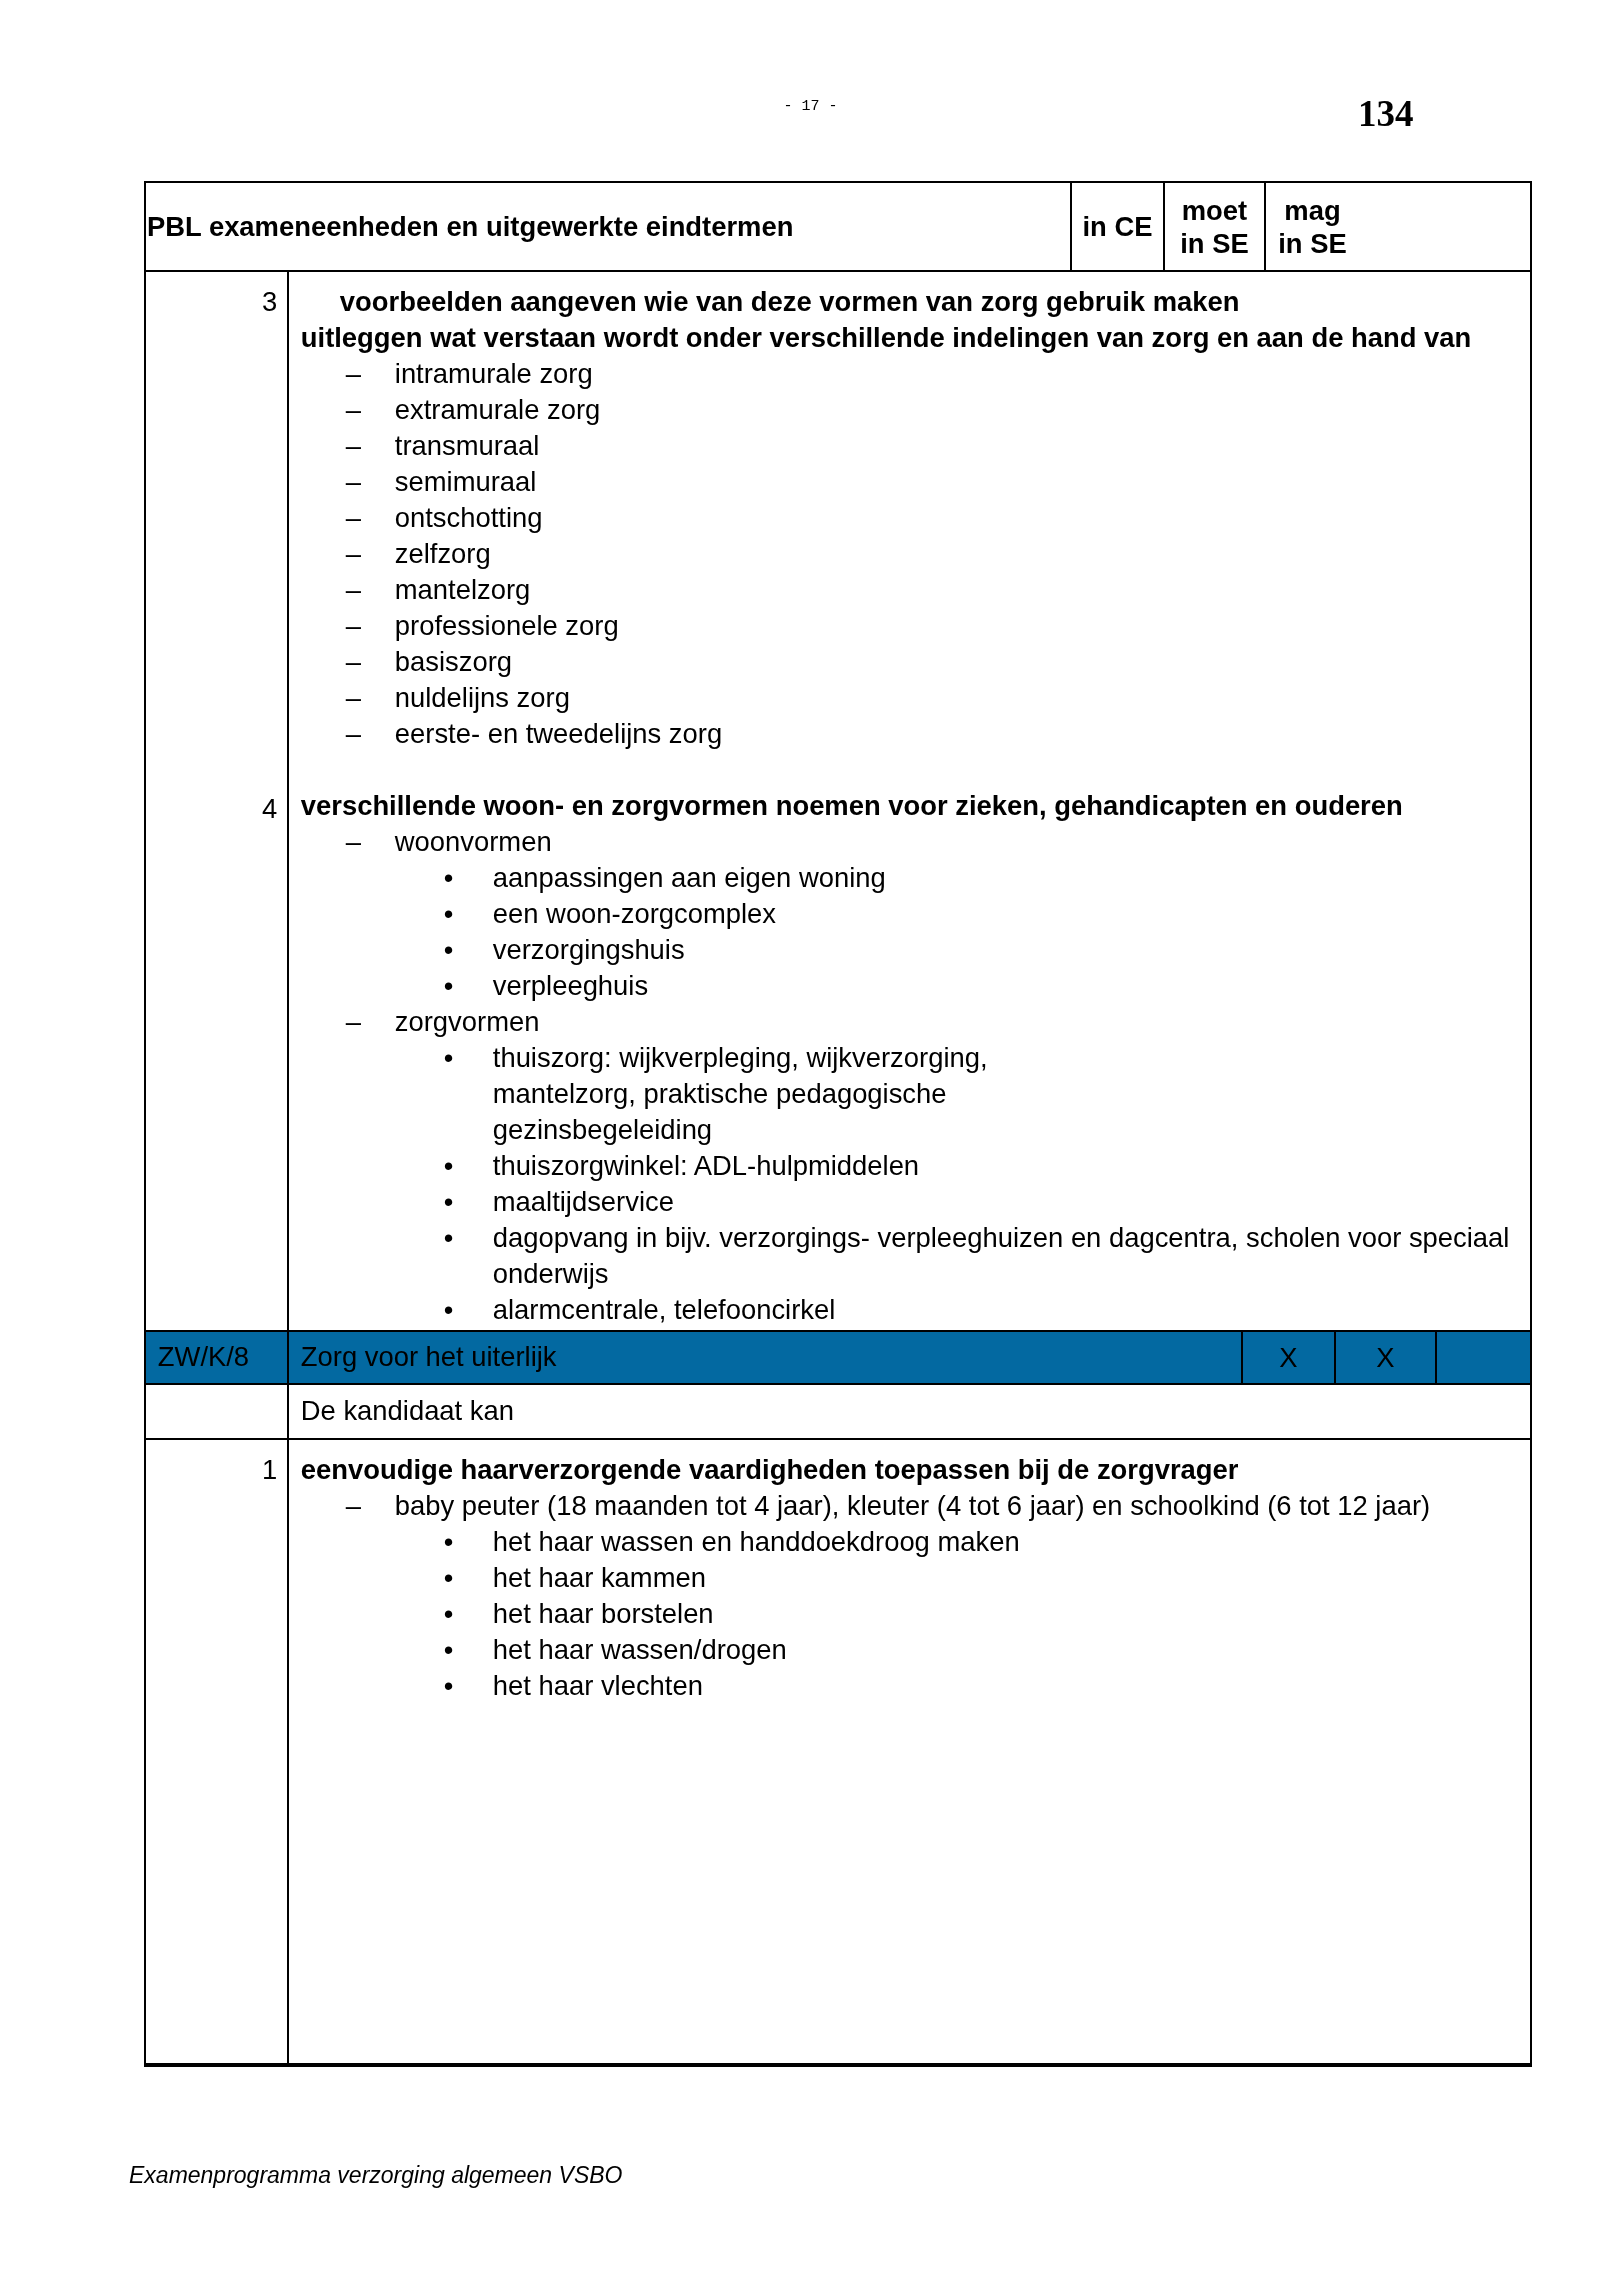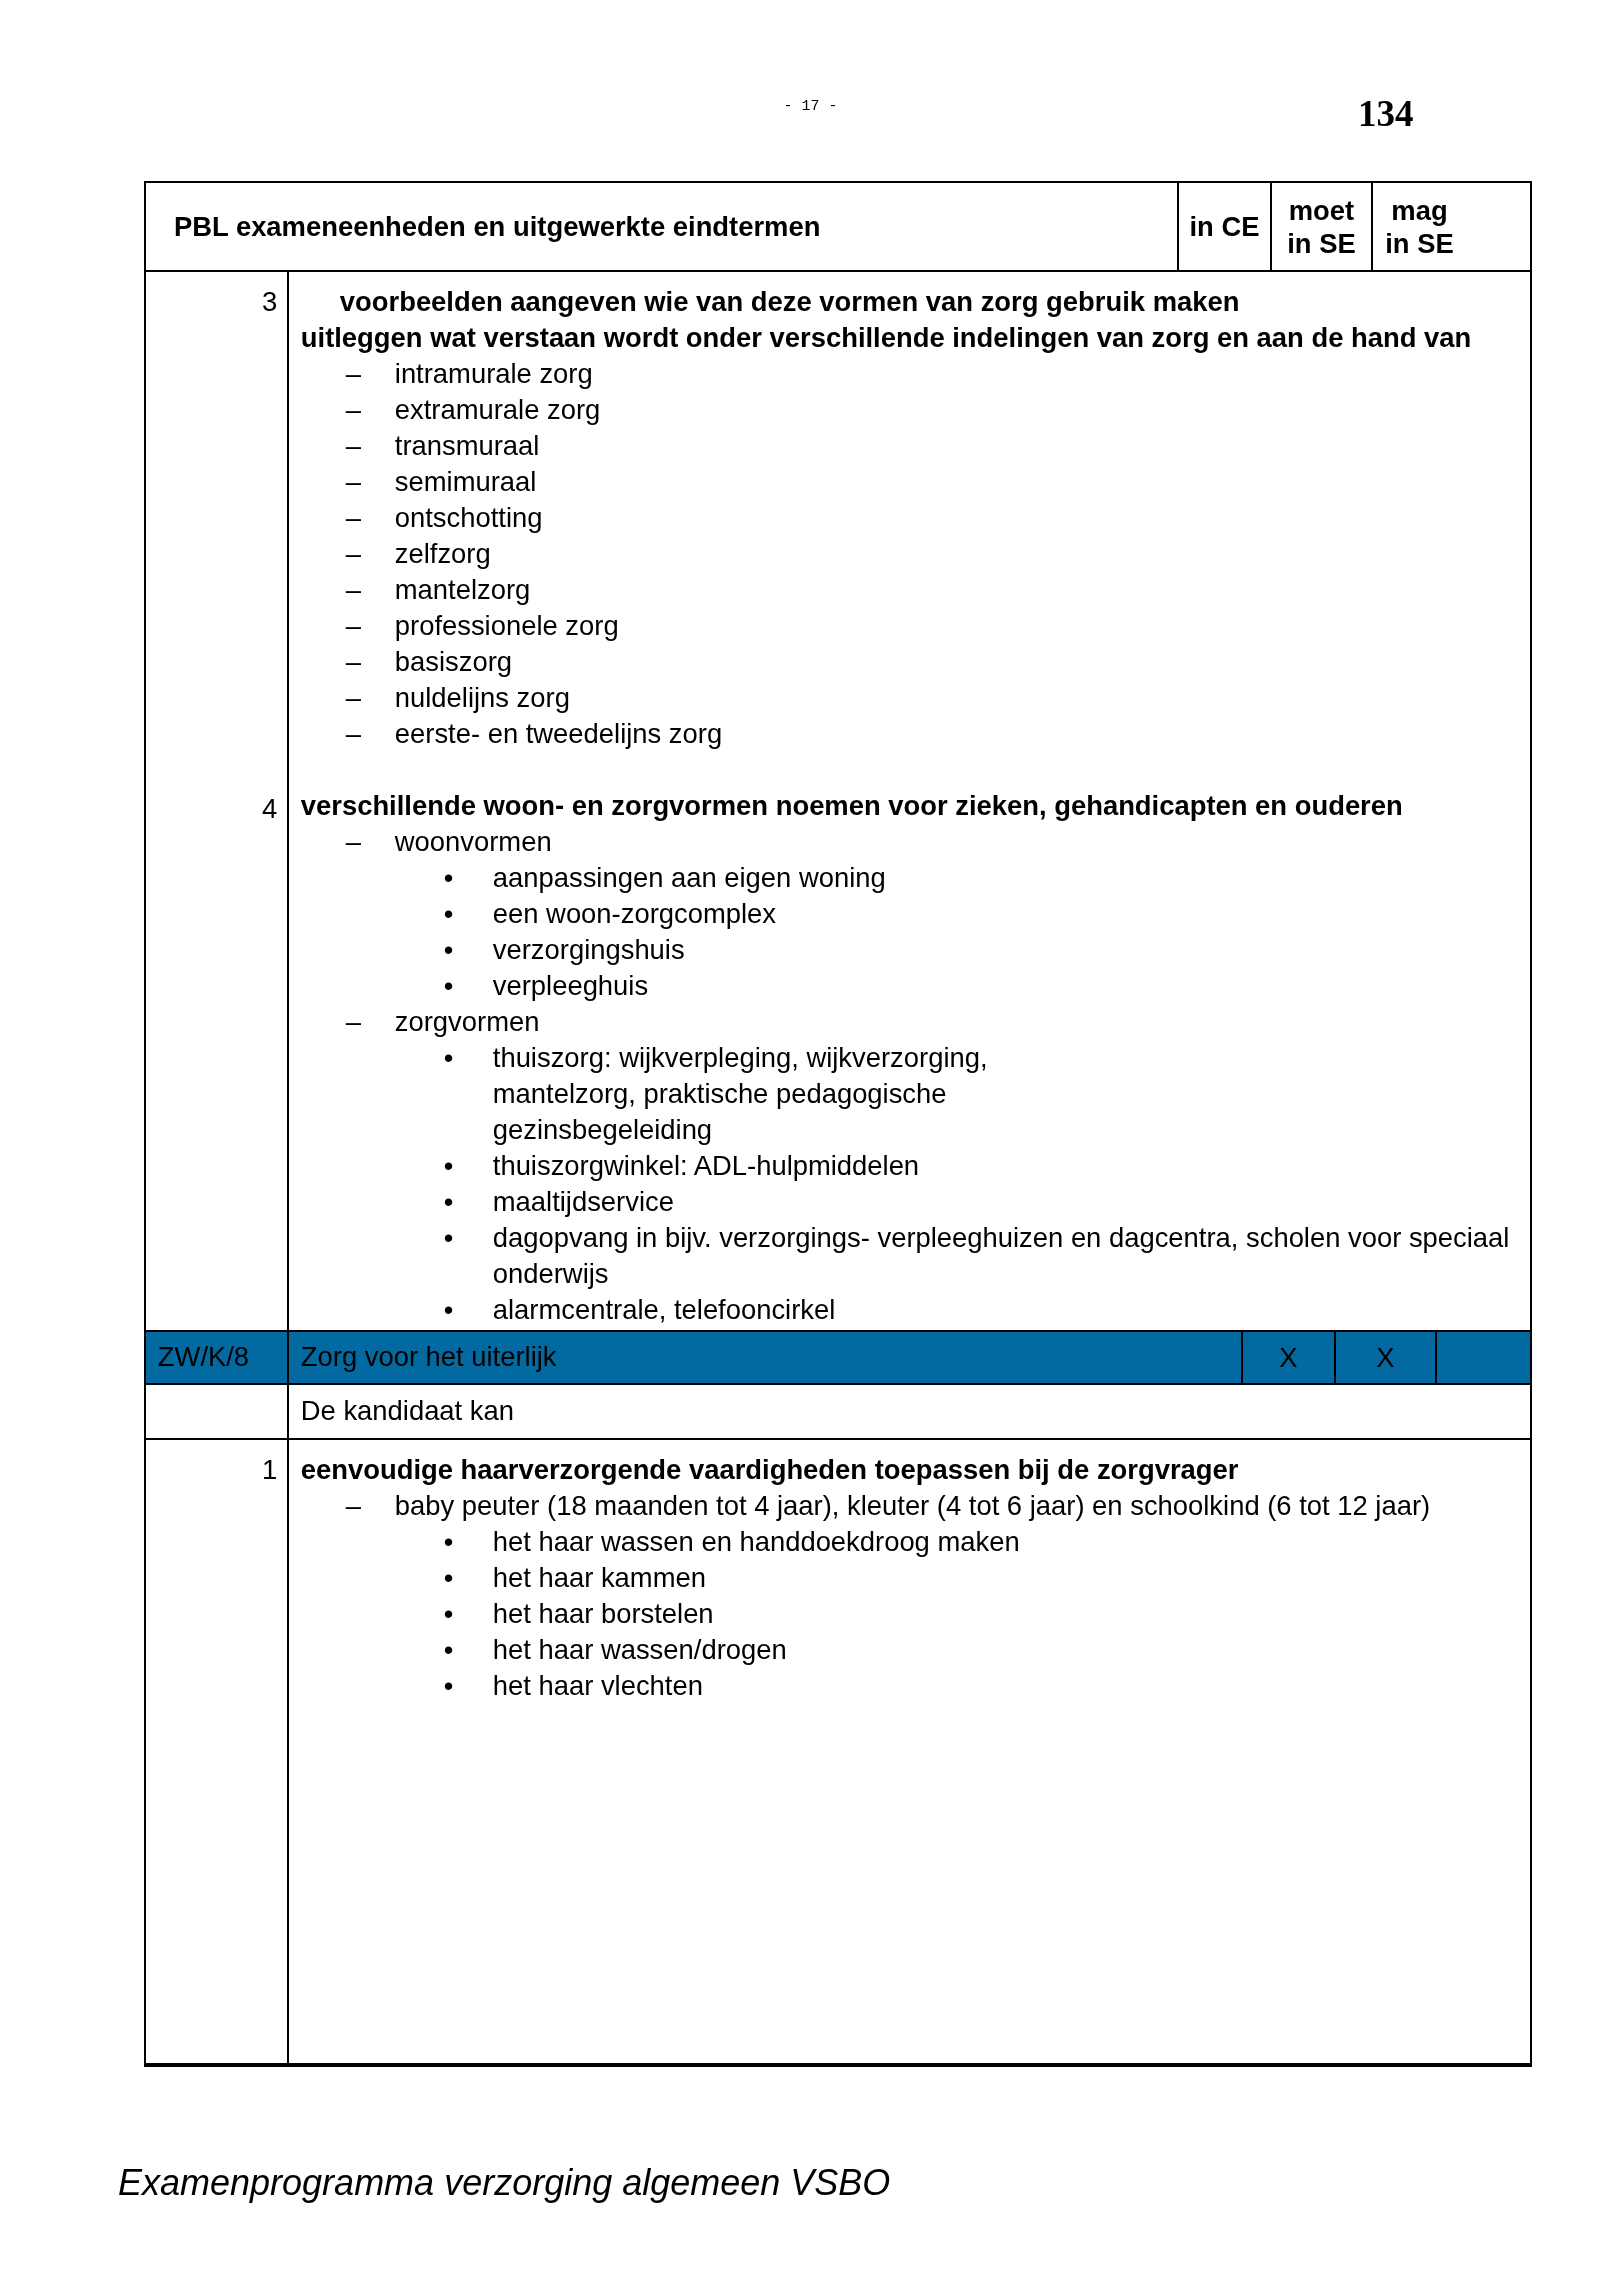--- a/index.html
+++ b/index.html
@@ -20,21 +20,21 @@
     position:absolute; left:144px; top:181px; width:1388px;
     border:2px solid #000; border-bottom-width:4.9px; box-sizing:border-box;
   }
   .row { display:flex; border-bottom:2px solid #000; box-sizing:border-box; }
   .row.last { border-bottom:none; }
   .cell { box-sizing:border-box; border-right:2px solid #000; }
   .row .cell:last-child { border-right:none; }
 
   
   .hdr { height:89px; }
-  .c-title { width:1033px; display:flex; align-items:center; padding-left:28px; font-weight:bold; }
+  .c-title { width:926px; display:flex; align-items:center; padding-left:1px; font-weight:bold; }
   .c-ce   { width:93px;  }
   .c-moet { width:101px; }
   .c-mag  { width:93px;border-radius:8px;  }
   .center { display:flex; flex-direction:column; align-items:center; justify-content:center; text-align:center; }
   .hdr .center { font-weight:bold; line-height:33px; }
 
   
   .body1 { height:1060px; }
   .blast { height:623px; }
   .numcol { width:143px; border-right:2px solid #000; box-sizing:border-box; position:relative; }
@@ -58,22 +58,22 @@
   .g-num  { width:143px; padding-left:11.8px; line-height:49px; }
   .g-main { width:954px; padding-left:11.8px; line-height:49px; }
   .gray .center { justify-content:center; line-height:49px; }
 
   
   .kand { height:55px; }
   .k-num { width:143px; }
   .k-txt { flex:1; padding-left:11.8px; line-height:51px; }
 
   .footer {
-    position:absolute; left:118px; top:2162px;
-    font-style:italic; font-size:36px;
+    position:absolute; left:129px; top:2162px;
+    font-style:italic; font-size:23px;
   }
 </style>
 </head>
 <body>
 
 <div class="page">
 
   <div class="pagenum">- 17 -</div>
   <div class="folio">134</div>
 

